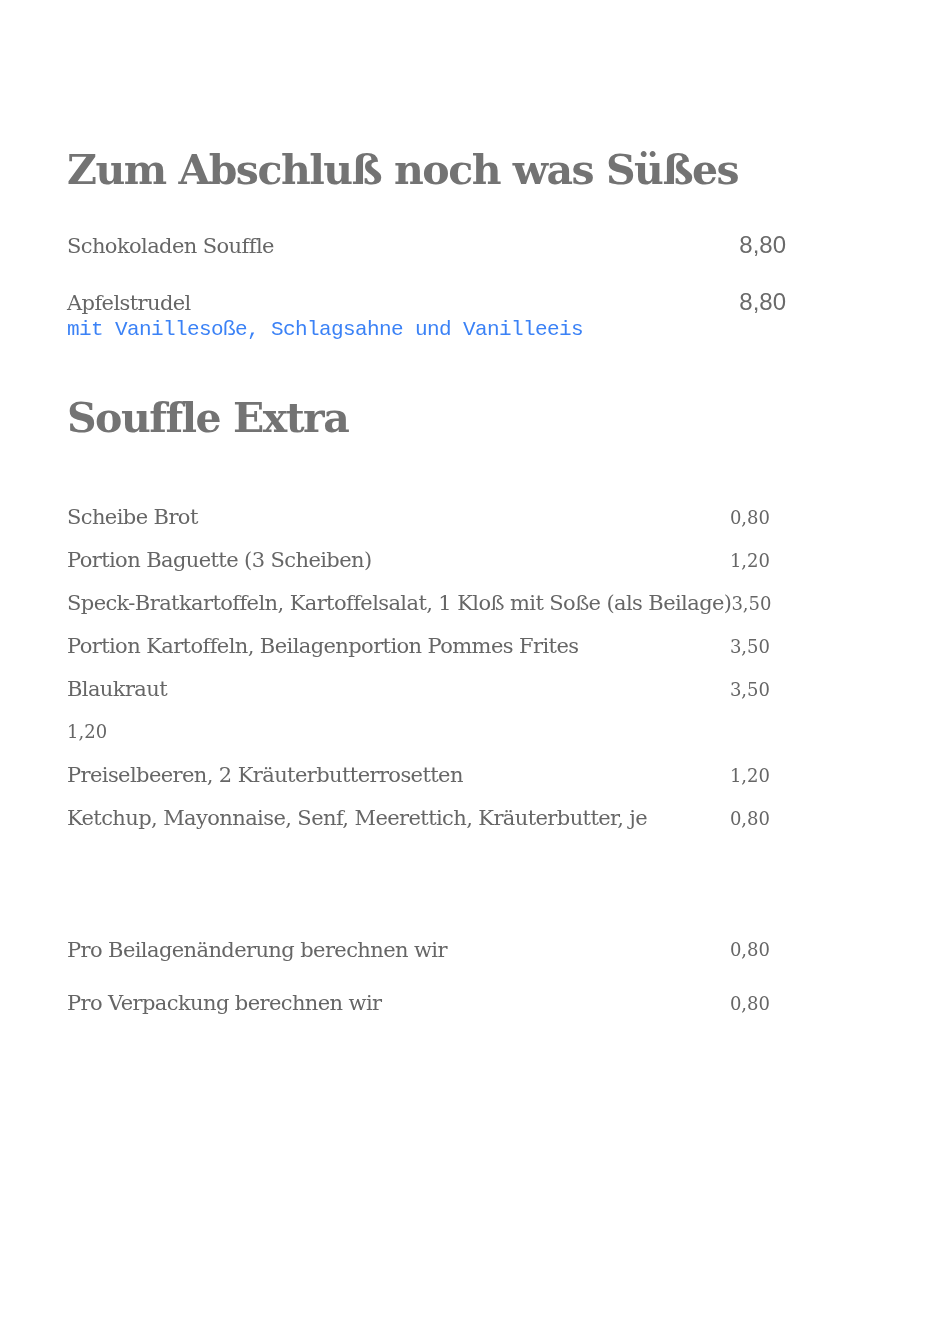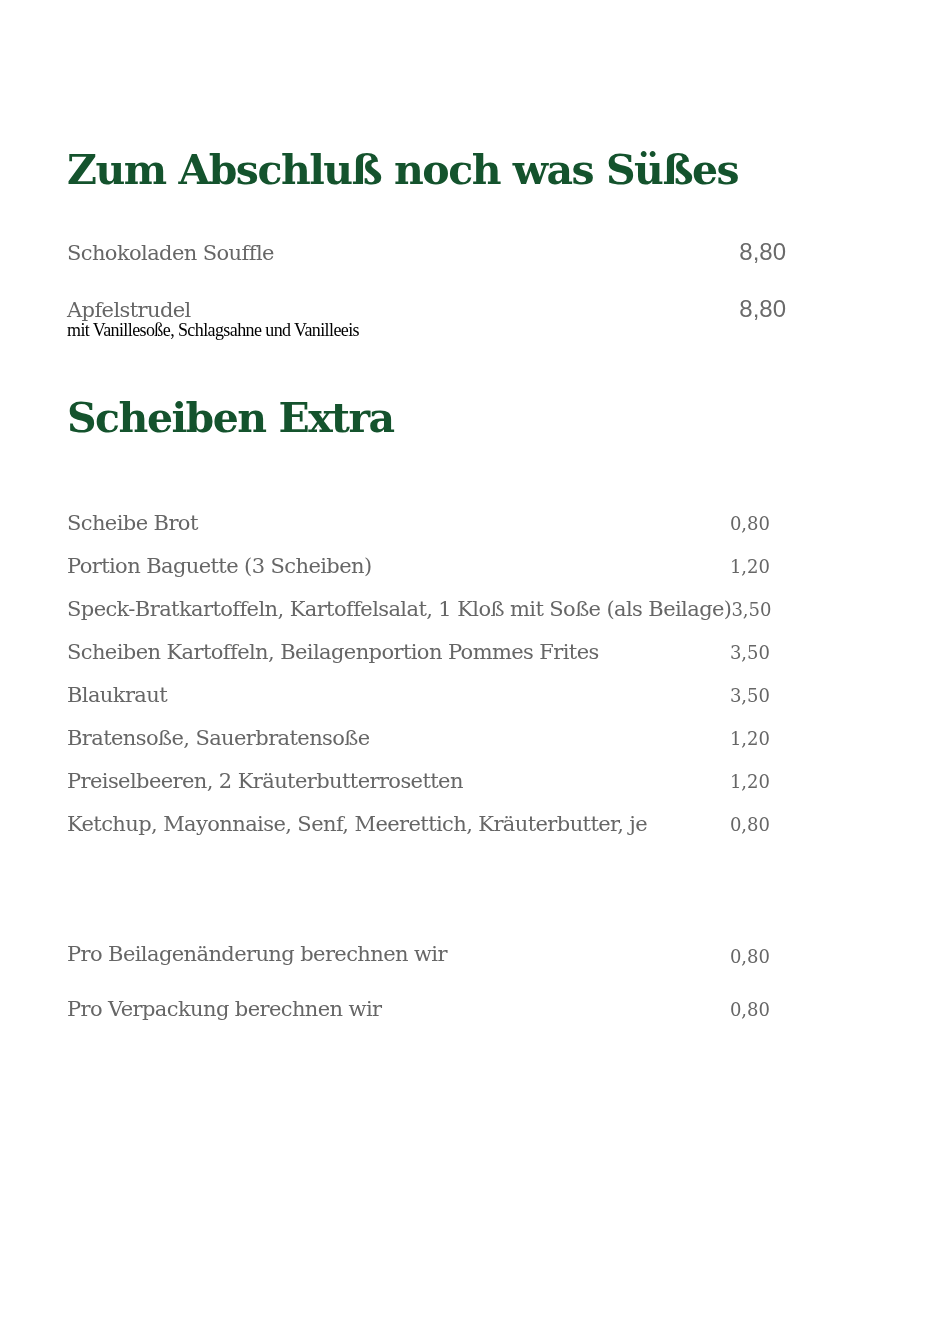--- a/index.html
+++ b/index.html
@@ -13,51 +13,51 @@
     font-family: "DejaVu Serif", serif;
   }
   .heading {
     position: absolute;
     left: 67px;
     font-family: "DejaVu Serif", serif;
     font-weight: bold;
     font-size: 41px;
     line-height: 46px;
     letter-spacing: -1.5px;
-    color: #14532d;
+    color: #737373;
     white-space: nowrap;
   }
   .heading-desserts { top: 147px; }
   .heading-beilage  { top: 395px; }
   .row {
     position: absolute;
     left: 67px;
     display: flex;
     justify-content: space-between;
     align-items: baseline;
     font-size: 21px;
     line-height: 26px;
     letter-spacing: -0.6px;
     color: #666666;
     white-space: nowrap;
   }
   .row-dessert { width: 719px; gap: 38px; }   
   .row-beilage { width: 703px; }   
   .item-name { font-family: "DejaVu Serif", serif; }
-  .price { letter-spacing: 0; text-align: right; margin-top: 7px; }
+  .price { letter-spacing: 0; text-align: right; }
   .price-serif { font-family: "DejaVu Serif", serif; font-size: 18px; }
   .price-sans  { font-family: "Liberation Sans", sans-serif; font-size: 24px; color: #6a6a6a; }
   .description {
     position: absolute;
     left: 67px;
-    font-family: Liberation Serif, serif;
-    font-size: 18px;
+    font-family: Liberation Mono, monospace;
+    font-size: 21px;
     line-height: 26px;
     letter-spacing: -0.6px;
-    color: #000000;
+    color: #3b82f6;
     white-space: nowrap;
   }
   
   .r-d0 { top: 232px; }
   .r-d1 { top: 289px; }
   .r-d1-desc { top: 317px; }
   .r-b0 { top: 504px; justify-content: space-between; }
   .r-b1 { top: 547px; }
   .r-b2 { top: 590px; }
   .r-b3 { top: 633px; }
@@ -79,44 +79,43 @@
     <span class="item-name">Schokoladen Souffle</span>
     <span class="price price-sans">8,80</span>
   </div>
 
   <div class="row row-dessert r-d1">
     <span class="item-name">Apfelstrudel</span>
     <span class="price price-sans">8,80</span>
   </div>
   <div class="description r-d1-desc">mit Vanillesoße, Schlagsahne und Vanilleeis</div>
 
-  <div class="heading heading-beilage">Scheiben Extra</div>
+  <div class="heading heading-beilage">Souffle Extra</div>
 
   <div class="row row-beilage r-b0">
     <span class="item-name">Scheibe Brot</span>
     <span class="price price-serif">0,80</span>
   </div>
   <div class="row row-beilage r-b1">
     <span class="item-name">Portion Baguette (3 Scheiben)</span>
     <span class="price price-serif">1,20</span>
   </div>
   <div class="row row-beilage r-b2">
     <span class="item-name">Speck-Bratkartoffeln, Kartoffelsalat, 1 Kloß mit Soße (als Beilage)</span>
     <span class="price price-serif">3,50</span>
   </div>
   <div class="row row-beilage r-b3">
-    <span class="item-name">Scheiben Kartoffeln, Beilagenportion Pommes Frites</span>
+    <span class="item-name">Portion Kartoffeln, Beilagenportion Pommes Frites</span>
     <span class="price price-serif">3,50</span>
   </div>
   <div class="row row-beilage r-b4">
     <span class="item-name">Blaukraut</span>
     <span class="price price-serif">3,50</span>
   </div>
   <div class="row row-beilage r-b5">
-    <span class="item-name">Bratensoße, Sauerbratensoße</span>
     <span class="price price-serif">1,20</span>
   </div>
   <div class="row row-beilage r-b6">
     <span class="item-name">Preiselbeeren, 2 Kräuterbutterrosetten</span>
     <span class="price price-serif">1,20</span>
   </div>
   <div class="row row-beilage r-b7">
     <span class="item-name">Ketchup, Mayonnaise, Senf, Meerettich, Kräuterbutter, je</span>
     <span class="price price-serif">0,80</span>
   </div>

